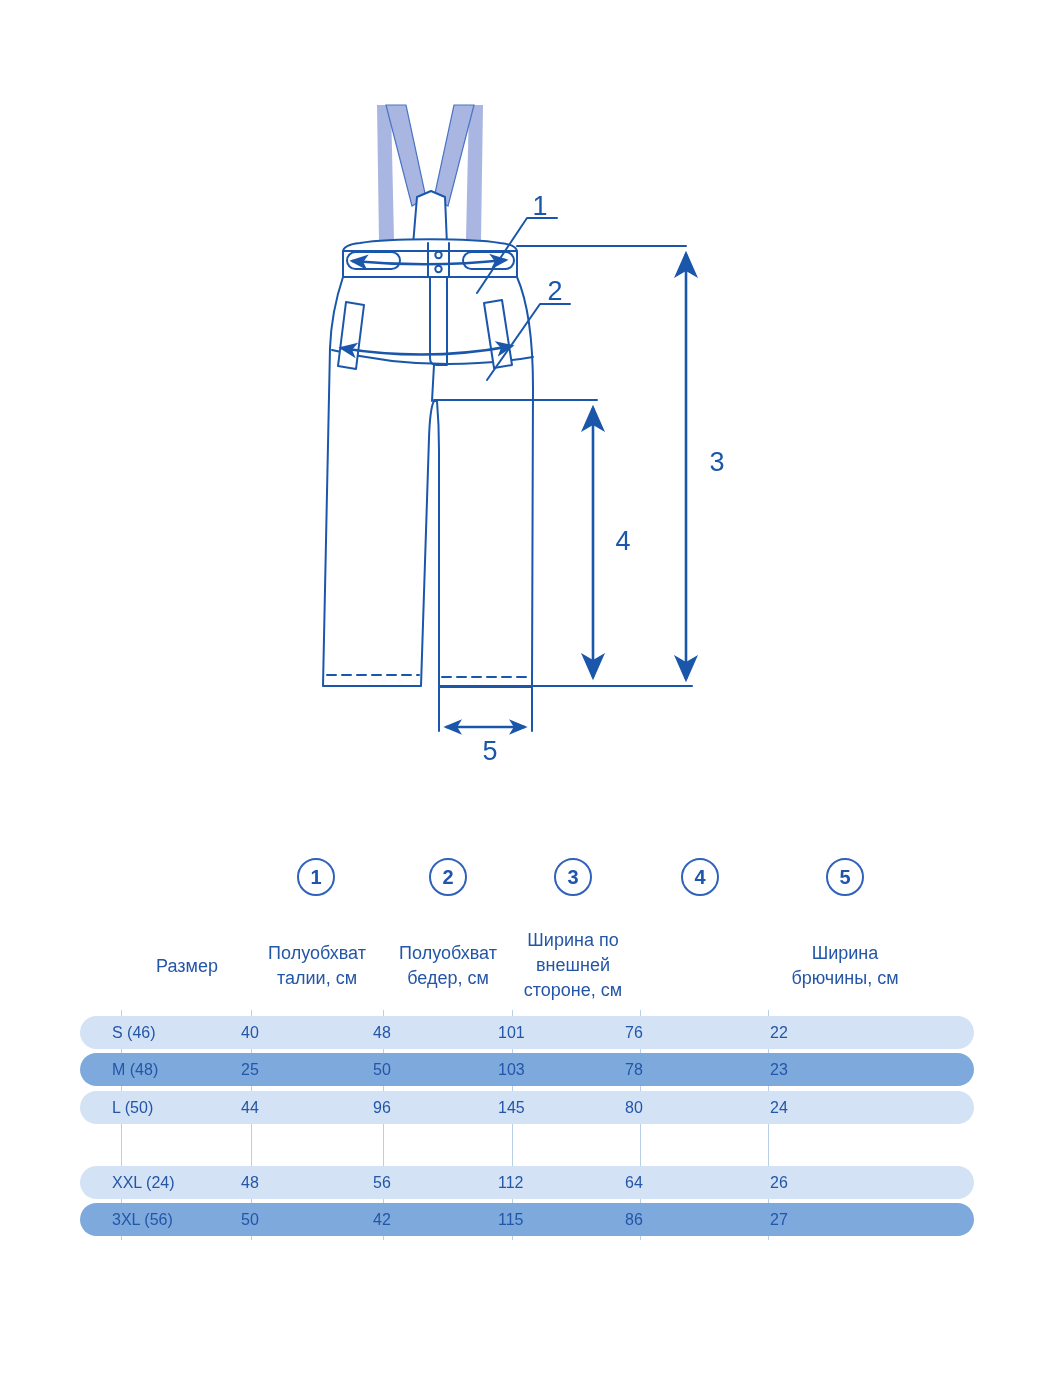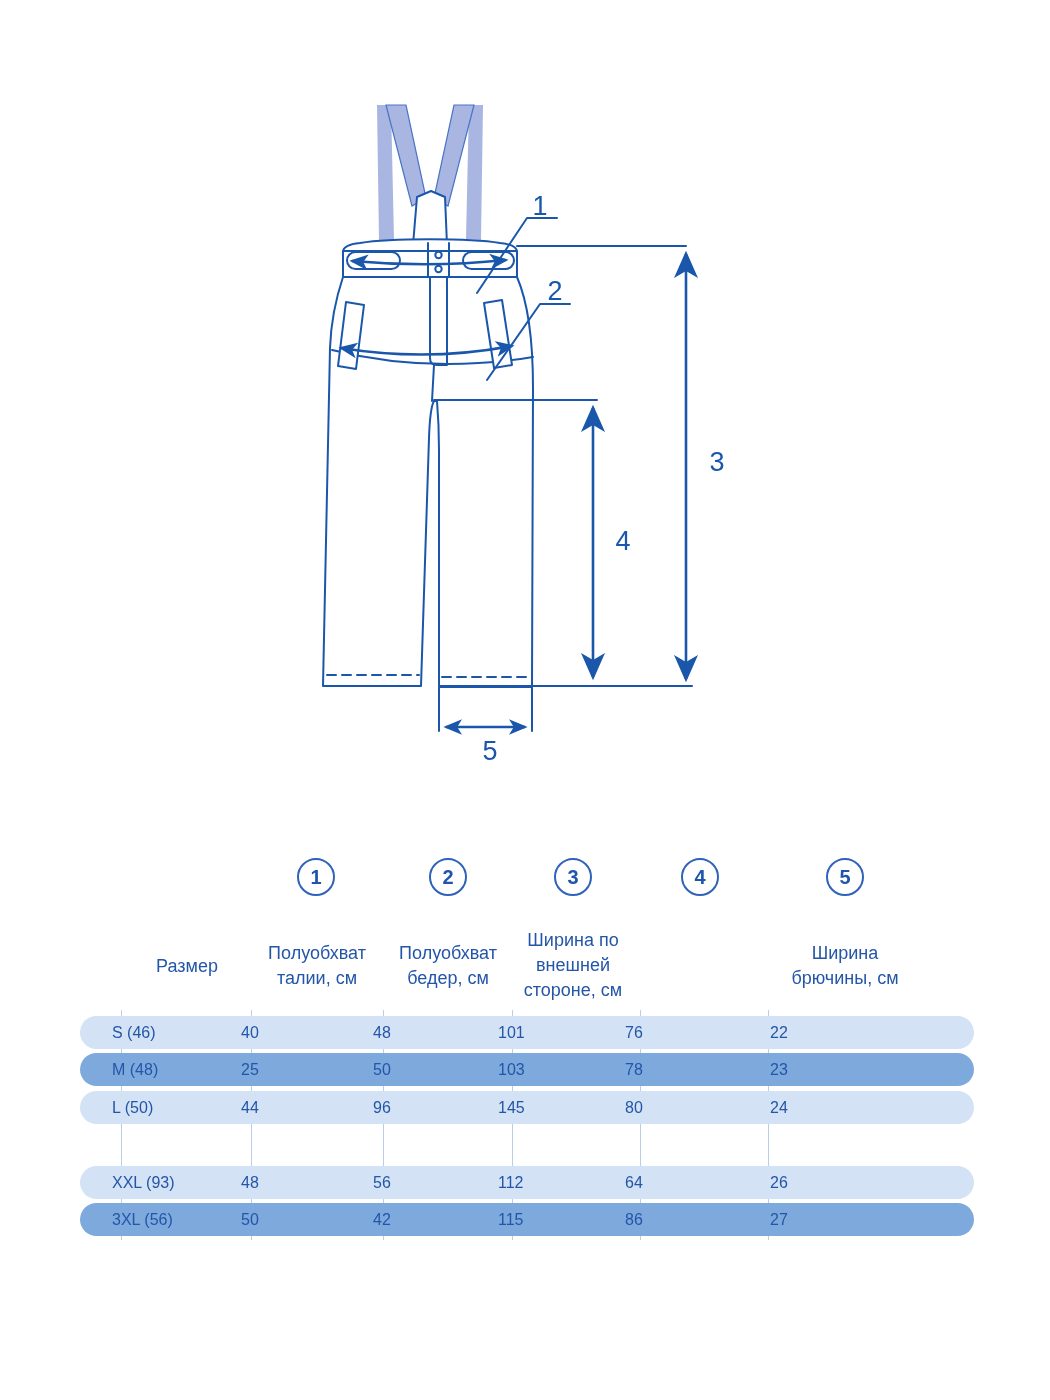--- a/index.html
+++ b/index.html
@@ -160,21 +160,21 @@
   </div>
   <div class="trow light" style="top:1091px">
     <span class="c-size">L (50)</span>
     <span class="c-v0">44</span>
     <span class="c-v1">96</span>
     <span class="c-v2">145</span>
     <span class="c-v3">80</span>
     <span class="c-v4">24</span>
   </div>
   <div class="trow light" style="top:1166px">
-    <span class="c-size">XXL (93)</span>
+    <span class="c-size">XXL (24)</span>
     <span class="c-v0">48</span>
     <span class="c-v1">56</span>
     <span class="c-v2">112</span>
     <span class="c-v3">64</span>
     <span class="c-v4">26</span>
   </div>
   <div class="trow dark" style="top:1203px">
     <span class="c-size">3XL (56)</span>
     <span class="c-v0">50</span>
     <span class="c-v1">42</span>

